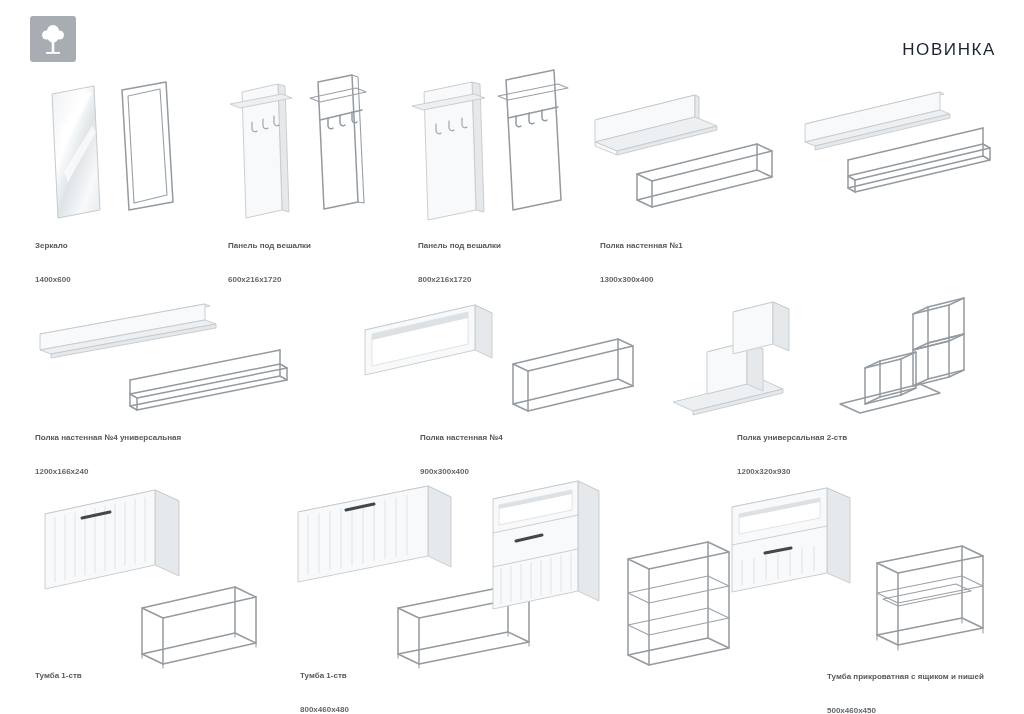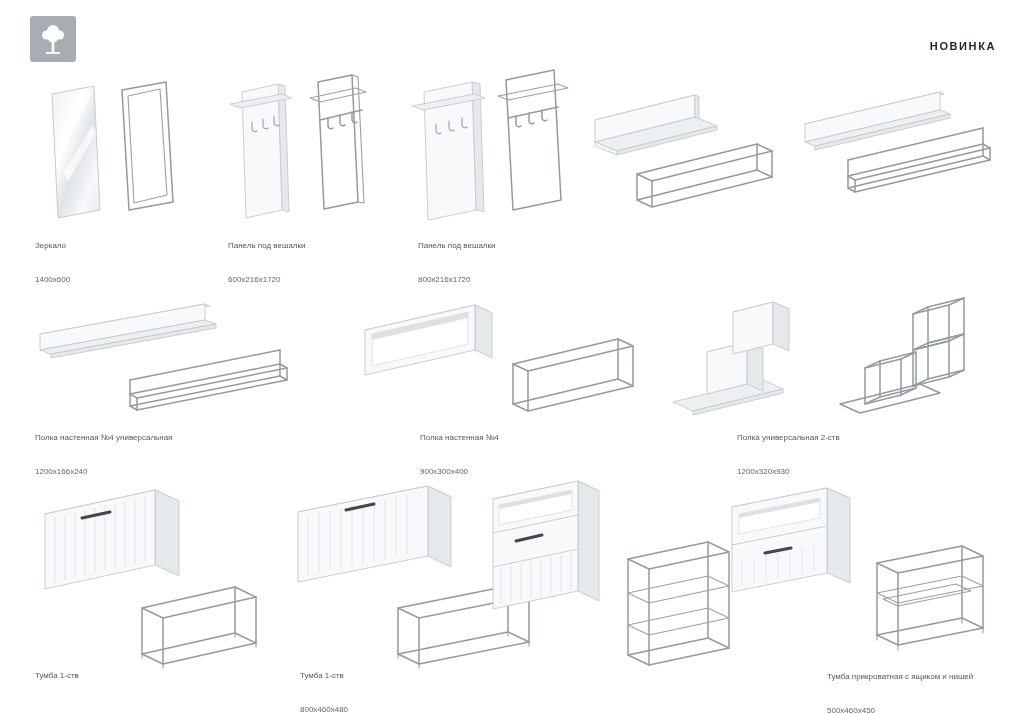--- a/index.html
+++ b/index.html
@@ -11,25 +11,25 @@
     overflow:hidden;
     color:#54595f;
   }
   .logo {
     position:absolute; left:30px; top:16px;
     width:46px; height:46px; background:#a7adb3; border-radius:3px;
     display:flex; align-items:center; justify-content:center;
   }
   .badge {
     position:absolute; right:28px; top:40px;
-    font-size:11px; font-weight:700; letter-spacing:1.6px; color:#1d2433;
+    font-size:17px; font-weight:400; letter-spacing:1.6px; color:#1d2433;
   }
   .card { position:absolute; }
   .card svg { display:block; }
-  .caption { font-size:8px; line-height:1.55; color:#54595f; }
+  .caption { font-size:8px; line-height:1.55; color:#54595f;font-weight:bold; }
   .caption .dims { color:#60666c;margin-top:22px; }
 
   
   .wf { fill:none; stroke:#939aa0; stroke-width:1.5; stroke-linejoin:round; stroke-linecap:round; }
   .wf-thin { fill:none; stroke:#9aa0a6; stroke-width:1.1; stroke-linejoin:round; stroke-linecap:round; }
   .sf { stroke:#c5cacd; stroke-width:0.9; stroke-linejoin:round; }
   .face-f { fill:#f8f9fa; }
   .face-t { fill:#edf0f2; }
   .face-s { fill:#e6e9eb; }
   .inner { fill:#ffffff; stroke:#d9dde0; stroke-width:0.8; }
@@ -128,20 +128,24 @@
     <polygon class="sf face-t" points="20,80 120,55 142,64 42,89"></polygon>
     <polygon class="sf face-s" points="42,89 142,64 142,68 42,93"></polygon>
     <polygon class="sf face-f" points="20,80 42,89 42,93 20,84"></polygon>
     <polygon class="wf" points="62,112 182,82 197,89 77,119"></polygon>
     <polygon class="wf" points="62,138 182,108 197,115 77,145"></polygon>
     <line class="wf" x1="62" y1="112" x2="62" y2="138"></line>
     <line class="wf" x1="182" y1="82" x2="182" y2="108"></line>
     <line class="wf" x1="197" y1="89" x2="197" y2="115"></line>
     <line class="wf" x1="77" y1="119" x2="77" y2="145"></line>
   </svg>
+  <div class="caption" style="padding-left:25px">
+    <div>Полка настенная №1</div>
+    <div class="dims">1300x300x400</div>
+  </div>
 </div>
 
 <div class="card" style="left:790px;top:62px;width:215px">
   <svg width="215" height="178" viewBox="0 0 215 178">
     <polygon class="sf face-t" points="15,62 150,30 154,32 19,64"></polygon>
     <polygon class="sf face-f" points="15,62 150,30 150,48 15,80"></polygon>
     <polygon class="sf face-t" points="15,80 150,48 160,52 25,84"></polygon>
     <polygon class="sf face-s" points="25,84 160,52 160,56 25,88"></polygon>
     <line class="wf" x1="58" y1="98" x2="193" y2="66"></line>
     <line class="wf" x1="58" y1="98" x2="58" y2="114"></line>

